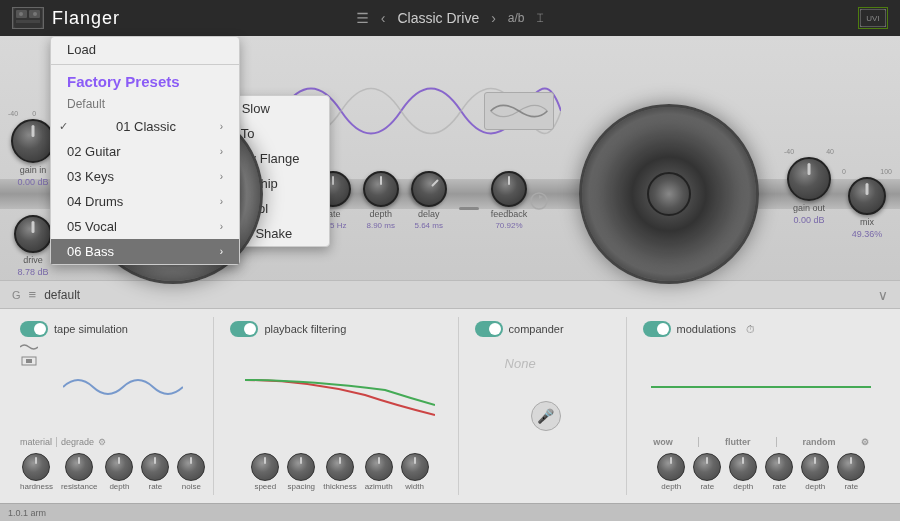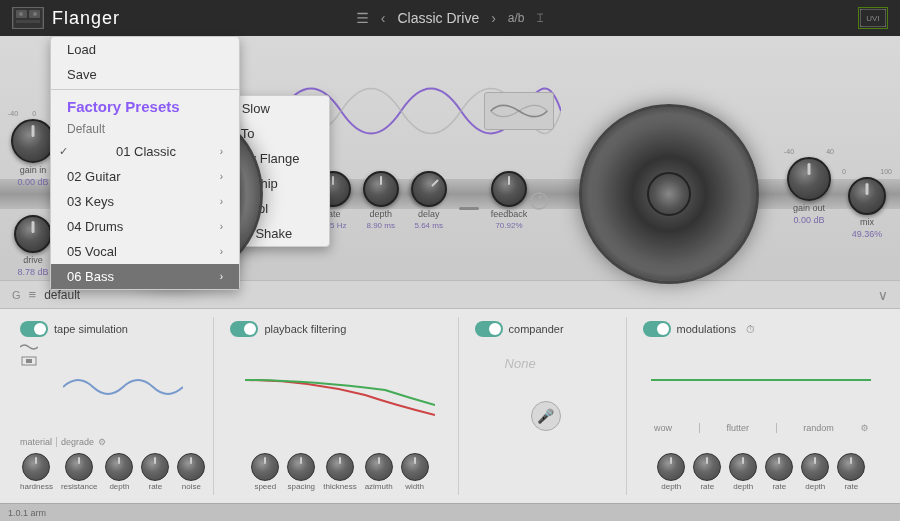--- a/index.html
+++ b/index.html
@@ -767,21 +767,21 @@
       <div class="panel-header">
         <div class="toggle"></div>
         <span class="toggle-label">modulations</span>
         <span style="font-size:11px;color:#888;margin-left:4px;cursor:pointer;">⏱</span>
       </div>
       <div class="panel-content">
         <svg width="220" height="30" viewBox="0 0 220 30">
           <line x1="0" y1="15" x2="220" y2="15" stroke="#44aa55" stroke-width="2"></line>
         </svg>
       </div>
-      <div style="display:flex;gap:4px;align-items:flex-start;font-size:9px;color:#888;margin-bottom:16px;justify-content:space-around;">
+      <div style="display:flex;gap:4px;align-items:flex-start;font-size:9px;color:#888;margin-bottom:2px;justify-content:space-around;font-weight:bold;">
         <span>wow</span>
         <span style="width:1px;height:10px;background:#bbb;display:inline-block;"></span>
         <span>flutter</span>
         <span style="width:1px;height:10px;background:#bbb;display:inline-block;"></span>
         <span>random</span>
         <span style="cursor:pointer;color:#999;">⚙</span>
       </div>
       <div class="mini-knobs-row">
         <div class="mini-knob-group">
           <div class="mini-knob"></div>
@@ -811,21 +811,20 @@
     </div>
   </div>
 </div>
 
 <div class="status-bar" style="top:503px;position:absolute;">
   <span>1.0.1 arm</span>
 </div>
 
 <div class="dropdown-overlay">
   <div class="dropdown-item">Load</div>
-  <div class="dropdown-item">Save</div>
   <div class="dropdown-divider"></div>
   <div class="dropdown-title">Factory Presets</div>
   <div class="dropdown-subtitle">Default</div>
   <div class="dropdown-item checked">
     <span>01 Classic</span>
     <span class="chevron-right">›</span>
   </div>
   <div class="dropdown-item">
     <span>02 Guitar</span>
     <span class="chevron-right">›</span>

